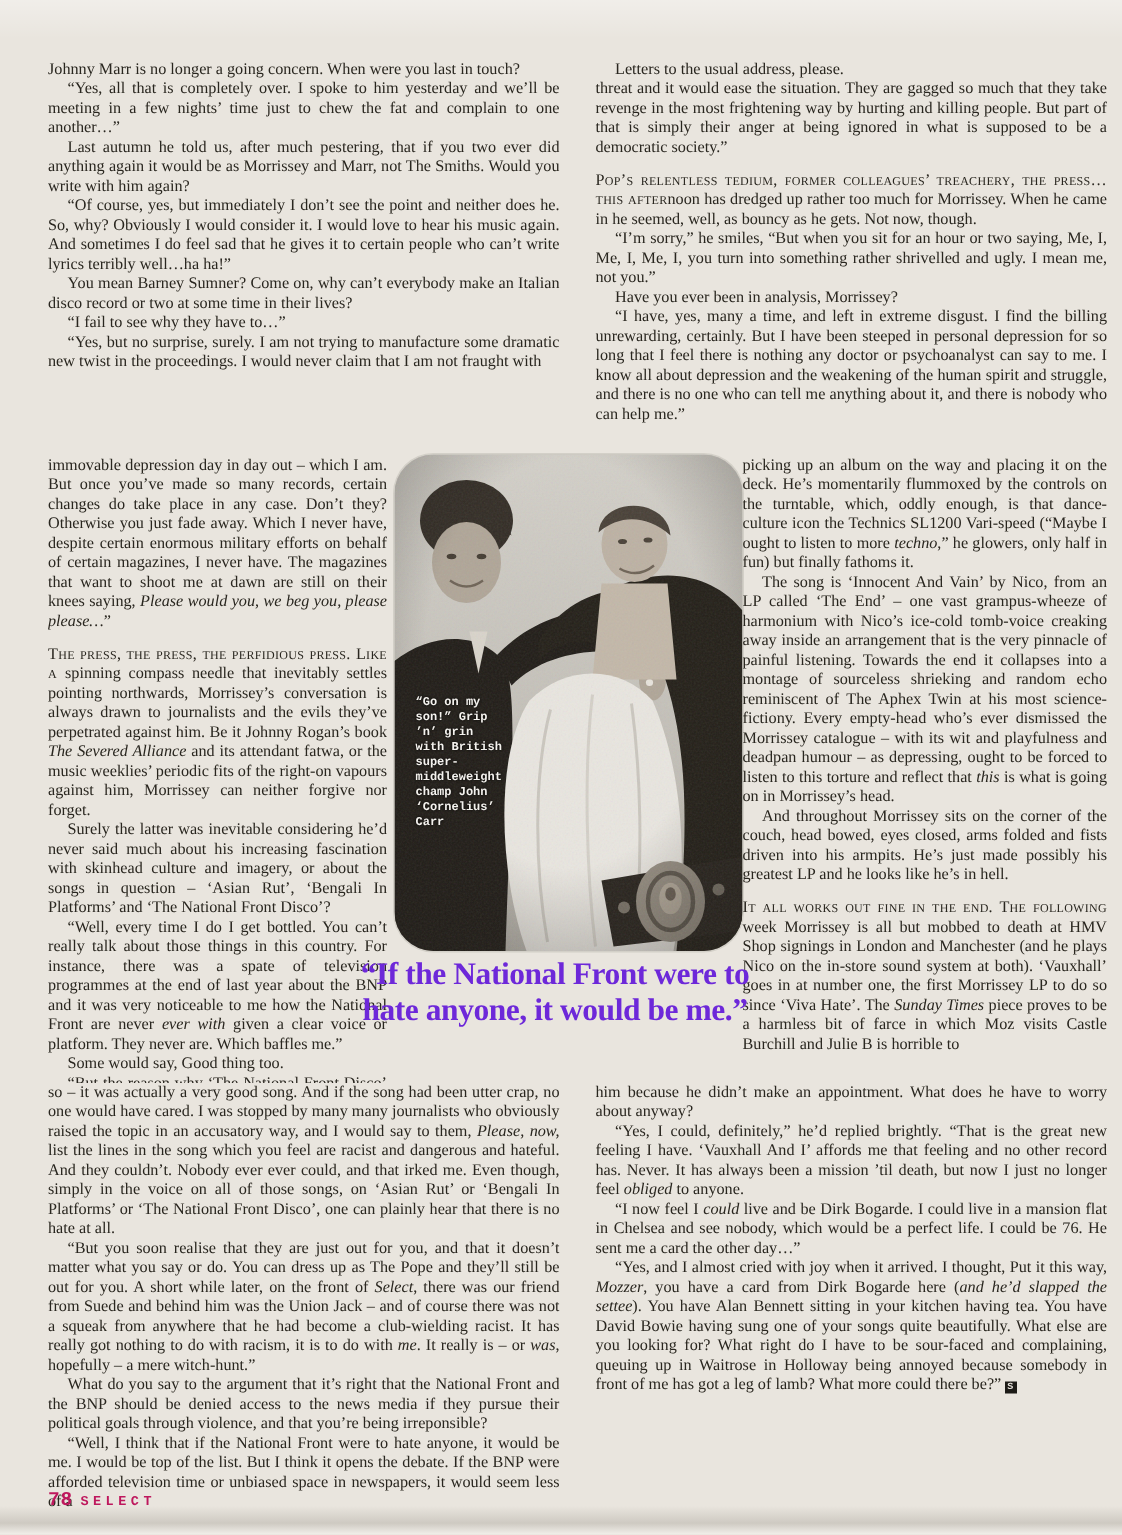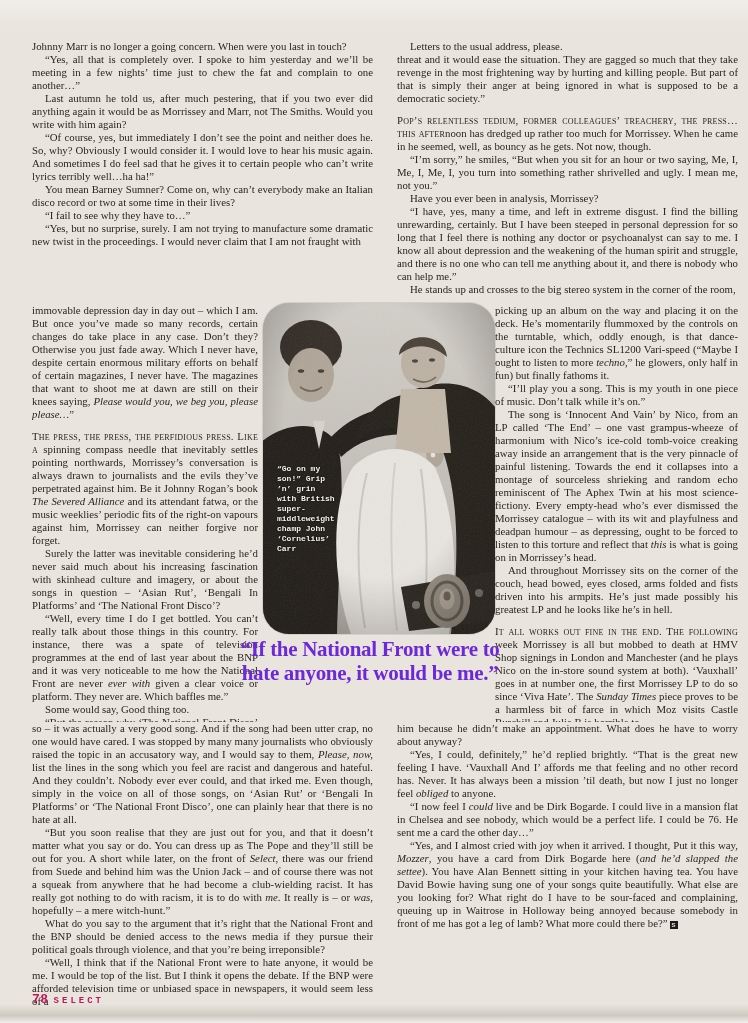--- a/index.html
+++ b/index.html
@@ -90,25 +90,23 @@
 </div>
 
 <div class="col" id="col-right">
   <div class="seg segA">
     <p class="p">Letters to the usual address, please.</p>
     <p class="p cont">threat and it would ease the situation. They are gagged so much that they take revenge in the most frightening way by hurting and killing people. But part of that is simply their anger at being ignored in what is supposed to be a democratic society.”</p>
     <p class="p section"><span class="sc">Pop’s relentless tedium, former colleagues’ treachery, the press…this after</span><span>noon has dredged up rather too much for Morrissey. When he came in he seemed, well, as bouncy as he gets. Not now, though.</span></p>
     <p class="p">“I’m sorry,” he smiles, “But when you sit for an hour or two saying, Me, I, Me, I, Me, I, you turn into something rather shrivelled and ugly. I mean me, not you.”</p>
     <p class="p">Have you ever been in analysis, Morrissey?</p>
     <p class="p">“I have, yes, many a time, and left in extreme disgust. I find the billing unrewarding, certainly. But I have been steeped in personal depression for so long that I feel there is nothing any doctor or psychoanalyst can say to me. I know all about depression and the weakening of the human spirit and struggle, and there is no one who can tell me anything about it, and there is nobody who can help me.”</p>
-    <p class="p">He stands up and crosses to the big stereo system in the corner of the room,</p>
   </div>
   <div class="seg" id="right-segB">
     <p class="p cont">picking up an album on the way and placing it on the deck. He’s momentarily flummoxed by the controls on the turntable, which, oddly enough, is that dance-culture icon the Technics SL1200 Vari-speed (“Maybe I ought to listen to more <i>techno</i>,” he glowers, only half in fun) but finally fathoms it.</p>
-    <p class="p">“I’ll play you a song. This is my youth in one piece of music. Don’t talk while it’s on.”</p>
     <p class="p">The song is ‘Innocent And Vain’ by Nico, from an LP called ‘The End’ – one vast grampus-wheeze of harmonium with Nico’s ice-cold tomb-voice creaking away inside an arrangement that is the very pinnacle of painful listening. Towards the end it collapses into a montage of sourceless shrieking and random echo reminiscent of The Aphex Twin at his most science-fictiony. Every empty-head who’s ever dismissed the Morrissey catalogue – with its wit and playfulness and deadpan humour – as depressing, ought to be forced to listen to this torture and reflect that <i>this</i> is what is going on in Morrissey’s head.</p>
     <p class="p">And throughout Morrissey sits on the corner of the couch, head bowed, eyes closed, arms folded and fists driven into his armpits. He’s just made possibly his greatest LP and he looks like he’s in hell.</p>
     <p class="p section"><span class="sc">It all works out fine in the end. The following </span><span>week Morrissey is all but mobbed to death at HMV Shop signings in London and Manchester (and he plays Nico on the in-store sound system at both). ‘Vauxhall’ goes in at number one, the first Morrissey LP to do so since ‘Viva Hate’. The <i>Sunday Times</i> piece proves to be a harmless bit of farce in which Moz visits Castle Burchill and Julie B is horrible to</span></p>
   </div>
   <div class="seg">
     <p class="p cont">him because he didn’t make an appointment. What does he have to worry about anyway?</p>
     <p class="p">“Yes, I could, definitely,” he’d replied brightly. “That is the great new feeling I have. ‘Vauxhall And I’ affords me that feeling and no other record has. Never. It has always been a mission ’til death, but now I just no longer feel <i>obliged</i> to anyone.</p>
     <p class="p">“I now feel I <i>could</i> live and be Dirk Bogarde. I could live in a mansion flat in Chelsea and see nobody, which would be a perfect life. I could be 76. He sent me a card the other day…”</p>
     <p class="p"><span>“Yes, and I almost cried with joy when it arrived. I thought, Put it this way, <i>Mozzer</i>, you have a card from Dirk Bogarde here (<i>and he’d slapped the settee</i>). You have Alan Bennett sitting in your kitchen having tea. You have David Bowie having sung one of your songs quite beautifully. What else are you looking for? What right do I have to be sour-faced and complaining, queuing up in Waitrose in Holloway being annoyed because somebody in front of me has got a leg of lamb? What more could there be?”</span><span class="endmark">S</span></p>
   </div>

